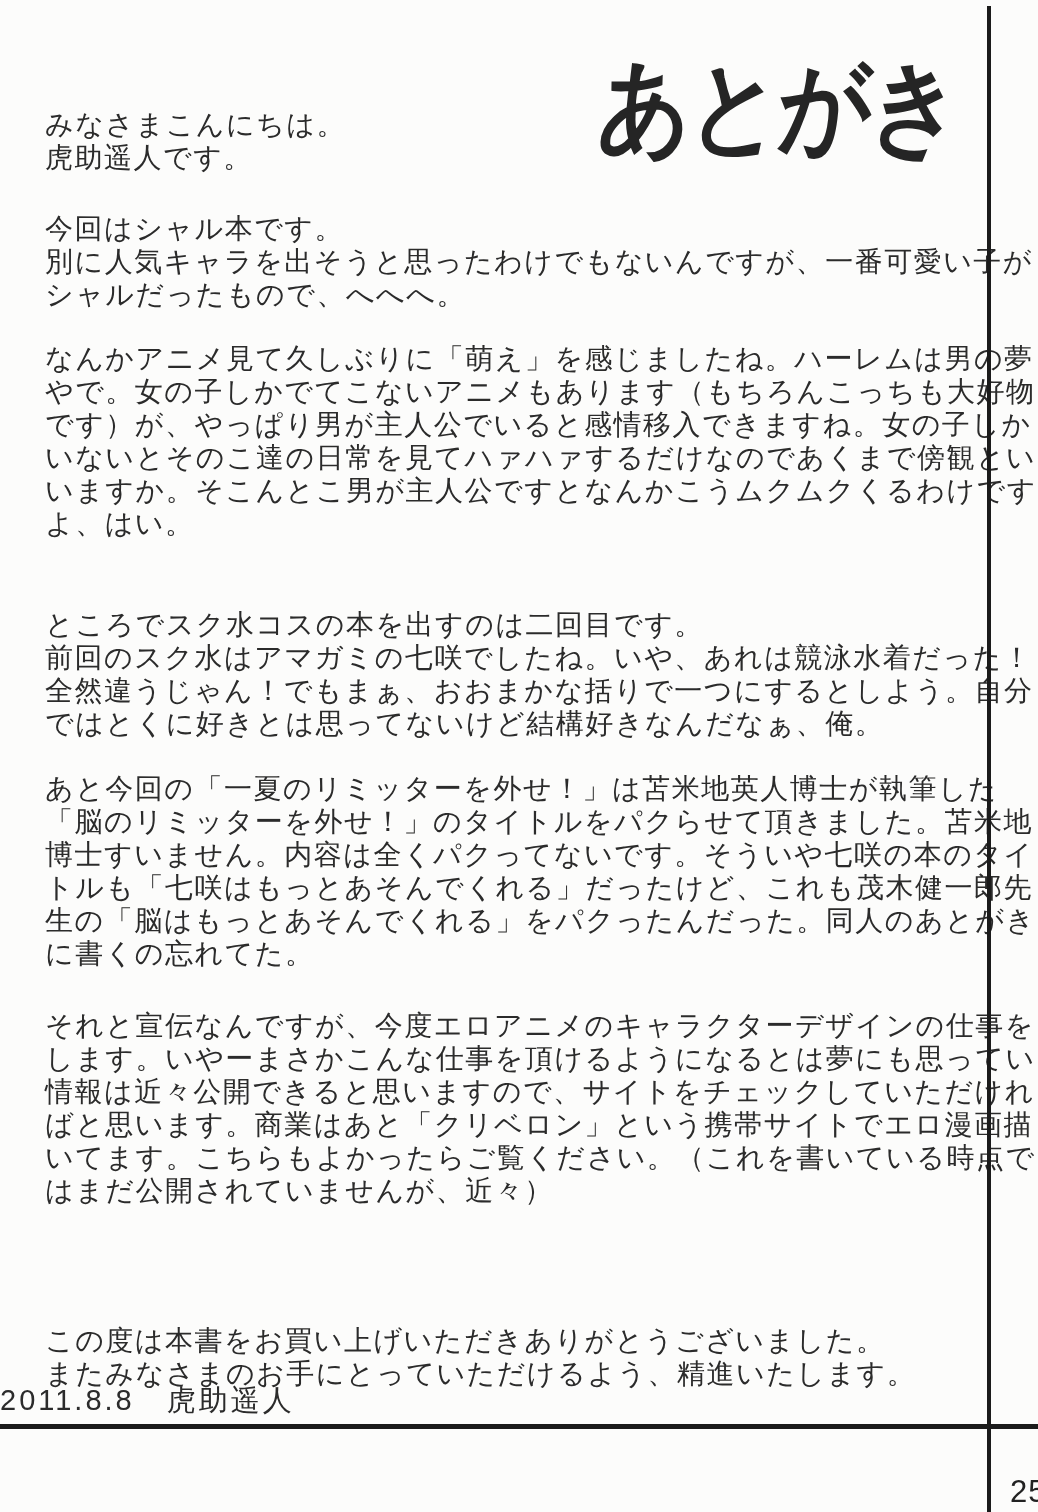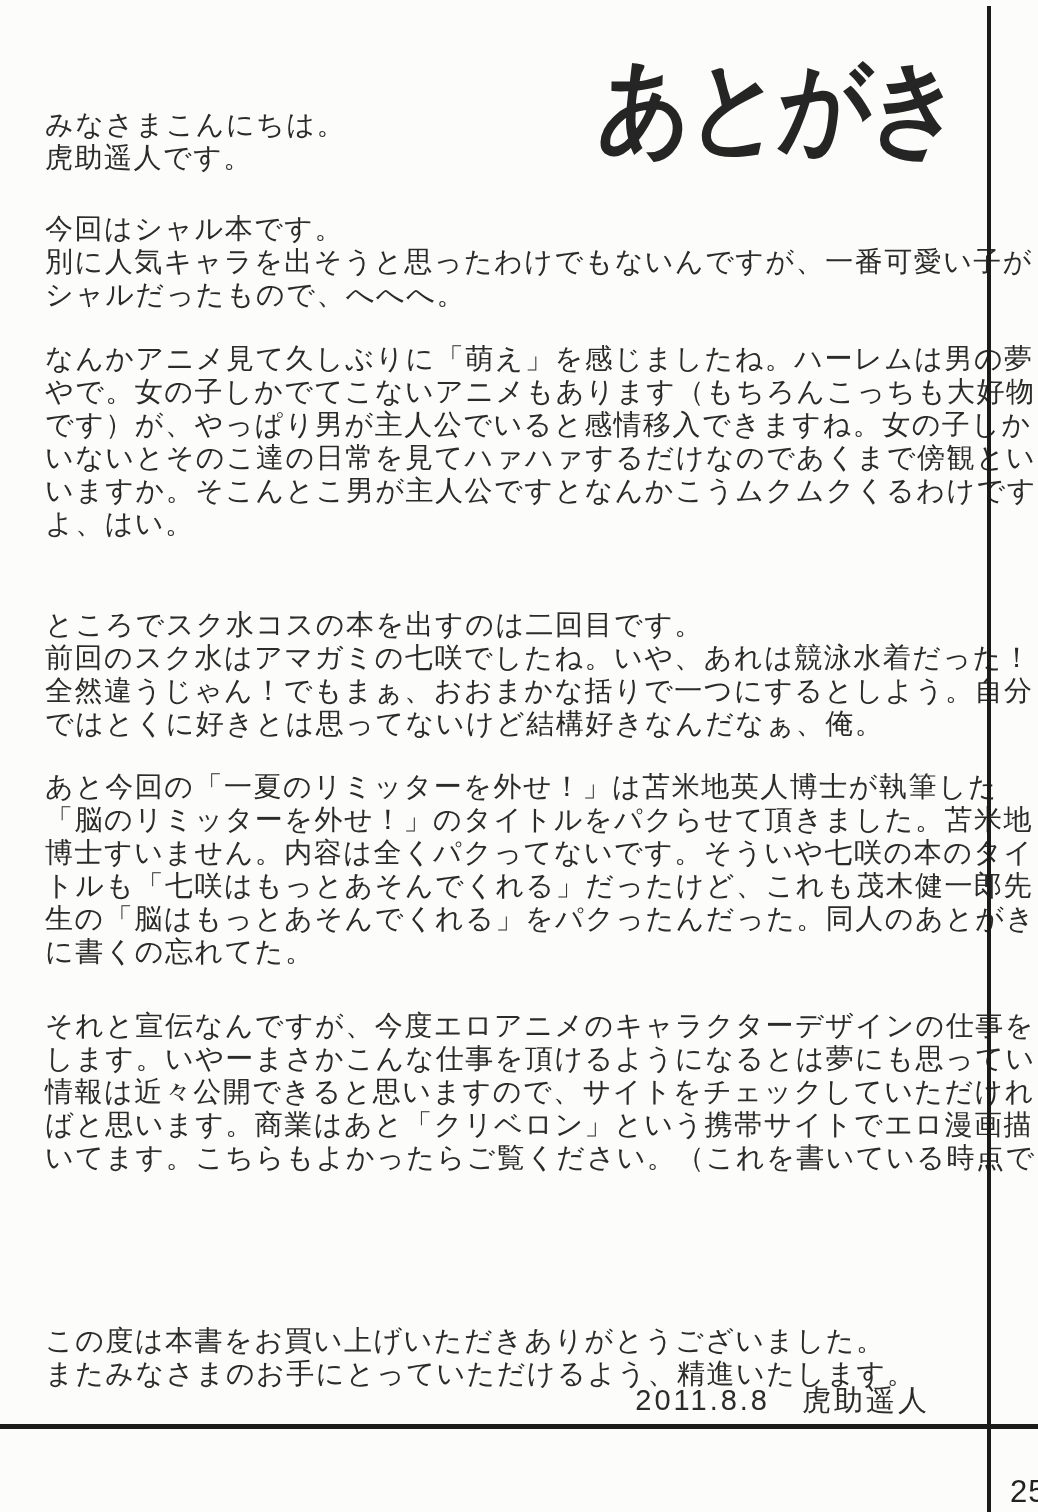--- a/index.html
+++ b/index.html
@@ -35,30 +35,30 @@
     line-height: 33px;
     letter-spacing: 1.5px;
     white-space: nowrap;
     color: #2b2b2b;
     margin-top: 28px;
   }
   .p0 { top: 80px; }
   .p1 { top: 184px; }
   .p2 { top: 314px; }
   .p3 { top: 580px; }
-  .p4 { top: 744px; font-family: Liberation Mono, monospace; }
+  .p4 { top: 744px; }
   .p5 { top: 981px; }
   .p6 { top: 1296px; }
   .p7 { top: 1341px; }
   .date-sig {
     position: absolute;
     left: 0;
     top: 1381px;
     width: 930px;
-    text-align: right;
+    text-align: left;
     font-size: 29px;
     letter-spacing: 3px;
     color: #2b2b2b;
     white-space: nowrap;
   }
   .frame-v {
     position: absolute;
     left: 987px;
     top: 6px;
     width: 4px;
@@ -125,20 +125,21 @@
       <div>生の「脳はもっとあそんでくれる」をパクったんだった。同人のあとがき</div>
       <div>に書くの忘れてた。</div>
     </div>
 
   <div class="para p5">
       <div>それと宣伝なんですが、今度エロアニメのキャラクターデザインの仕事を</div>
       <div>します。いやーまさかこんな仕事を頂けるようになるとは夢にも思ってい</div>
       <div>情報は近々公開できると思いますので、サイトをチェックしていただけれ</div>
       <div>ばと思います。商業はあと「クリベロン」という携帯サイトでエロ漫画描</div>
       <div>いてます。こちらもよかったらご覧ください。（これを書いている時点で</div>
+      <div>はまだ公開されていませんが、近々）</div>
     </div>
 
   <div class="para p6">
       <div>この度は本書をお買い上げいただきありがとうございました。</div>
       <div>またみなさまのお手にとっていただけるよう、精進いたします。</div>
     </div>
 
 
   <div class="date-sig">2011.8.8　虎助遥人</div>
 

